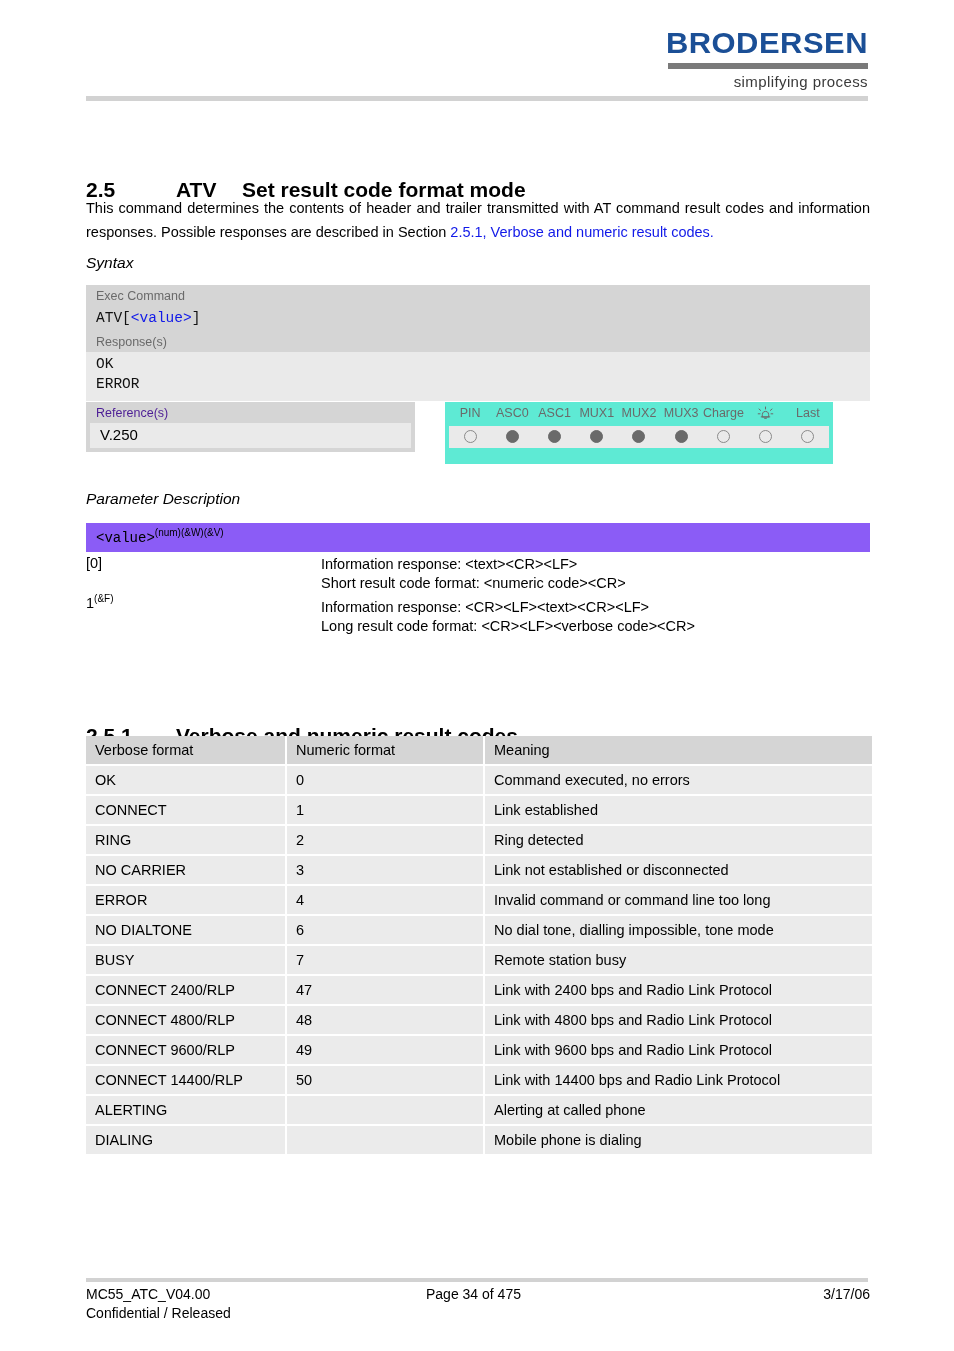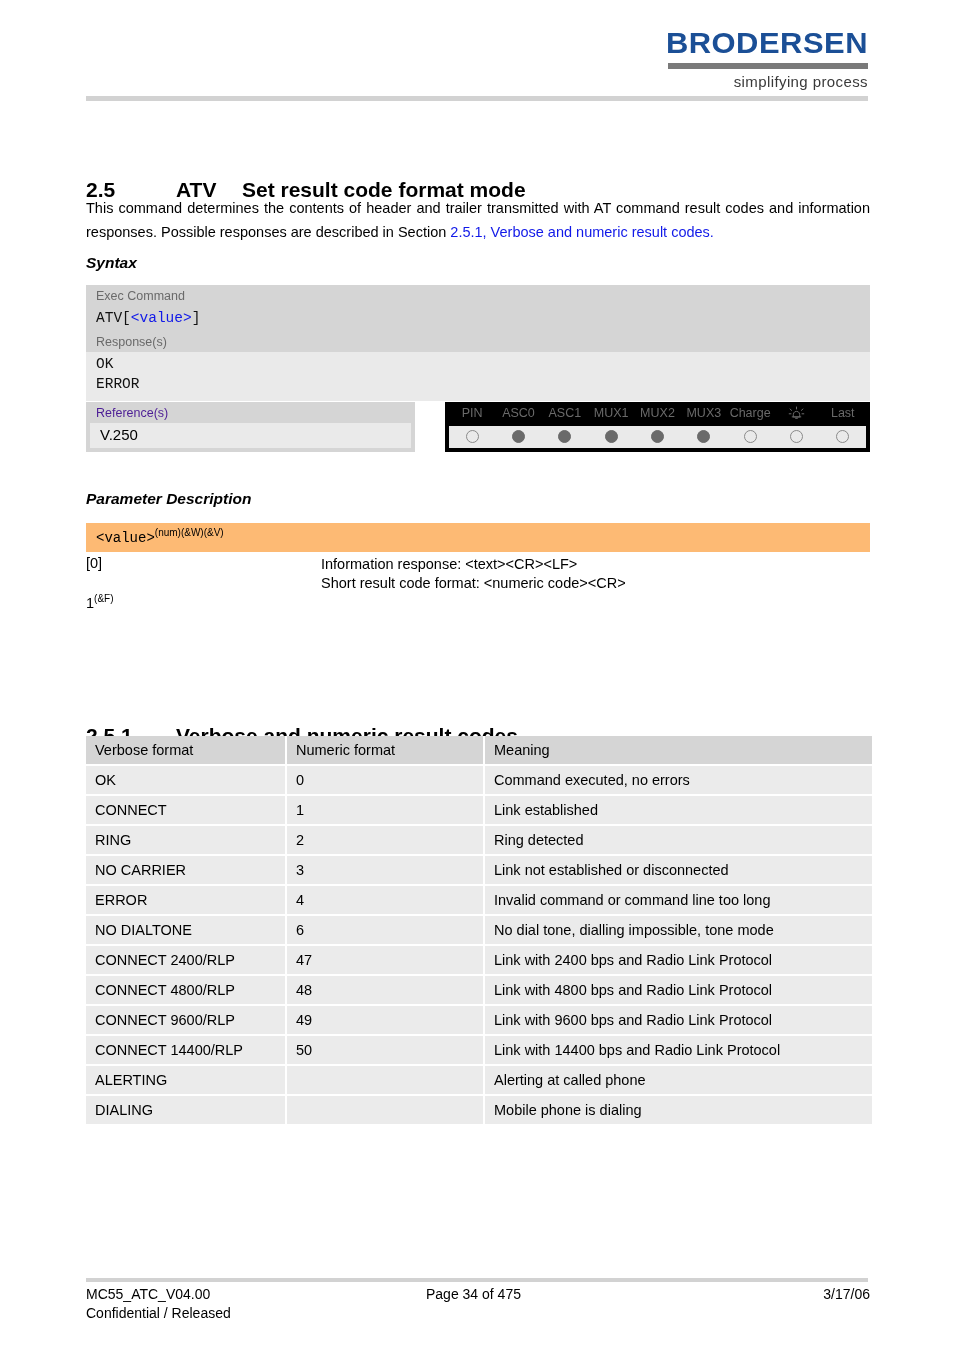--- a/index.html
+++ b/index.html
@@ -76,21 +76,21 @@
     font-size: 14.5px;
     line-height: 24px;
     text-align: justify;
   }
   .lnk { color: #1119e8; }
 
   .h-it {
     position: absolute;
     left: 86px;
     font-size: 15.5px;
-    font-weight: bold;
+    font-weight: normal;
     font-style: italic;
   }
 
   
   .syn-box {
     position: absolute;
     left: 86px;
     width: 784px;
   }
   .syn-label {
@@ -125,23 +125,23 @@
   .ref-val {
     background: #eaeaea;
     font-size: 15px;
     padding: 3px 10px 5px 10px;
     margin: 0 4px 4px 4px;
   }
 
   .ind-box {
     position: absolute;
     left: 445px; top: 402px;
-    width: 425px;
-    background: #000000;
-    padding-bottom: 4px;
+    width: 388px;
+    background: #5eead4;
+    padding-bottom: 16px;
   }
   .ind-head {
     display: flex;
     color: #6a6a6a;
     font-size: 12.5px;
     padding: 4px 4px 2px 4px;
   }
   .ind-head > div { flex: 1; text-align: center; }
   .ind-dots {
     display: flex;
@@ -157,21 +157,21 @@
     background: transparent;
   }
   .dot.filled { background: #6a6a6a; border-color: #6a6a6a; }
   .bell-ic { display: inline-block; line-height: 1; }
 
   
   .param-head {
     position: absolute;
     left: 86px; top: 523px;
     width: 784px;
-    background: #fdba74;
+    background: #8b5cf6;
     padding: 4px 10px 6px 10px;
   }
   .param-head .mono {
     font-family: "Liberation Mono", monospace;
     font-size: 14px;
   }
   .param-head sup { font-size: 10px; font-family: "Liberation Sans", sans-serif; }
 
   .param-row { position: absolute; left: 86px; width: 784px; }
   .param-key {
@@ -335,20 +335,24 @@
   <div class="param-row" style="top:555px; height:42px;">
     <div class="param-key"><span>[0]</span></div>
     <div class="param-val">
       <div>Information response: &lt;text&gt;&lt;CR&gt;&lt;LF&gt;</div>
       <div>Short result code format: &lt;numeric code&gt;&lt;CR&gt;</div>
     </div>
   </div>
 
   <div class="param-row" style="top:593px; height:42px;">
     <div class="param-key"><span>1</span><sup>(&amp;F)</sup></div>
+    <div class="param-val" style="top:5px;">
+      <div>Information response: &lt;CR&gt;&lt;LF&gt;&lt;text&gt;&lt;CR&gt;&lt;LF&gt;</div>
+      <div>Long result code format: &lt;CR&gt;&lt;LF&gt;&lt;verbose code&gt;&lt;CR&gt;</div>
+    </div>
   </div>
 
   <div class="h-sec" style="top:686px;">
     <span class="num">2.5.1</span><span>Verbose and numeric result codes</span>
   </div>
 
   <table class="tbl">
     <thead>
       <tr>
         <th class="col-a">Verbose format</th>
@@ -379,20 +383,25 @@
       </tr>
       <tr>
         <td>ERROR</td>
         <td>4</td>
         <td>Invalid command or command line too long</td>
       </tr>
       <tr>
         <td>NO DIALTONE</td>
         <td>6</td>
         <td>No dial tone, dialling impossible, tone mode</td>
+      </tr>
+      <tr>
+        <td>BUSY</td>
+        <td>7</td>
+        <td>Remote station busy</td>
       </tr>
       <tr>
         <td>CONNECT 2400/RLP</td>
         <td>47</td>
         <td>Link with 2400 bps and Radio Link Protocol</td>
       </tr>
       <tr>
         <td>CONNECT 4800/RLP</td>
         <td>48</td>
         <td>Link with 4800 bps and Radio Link Protocol</td>

